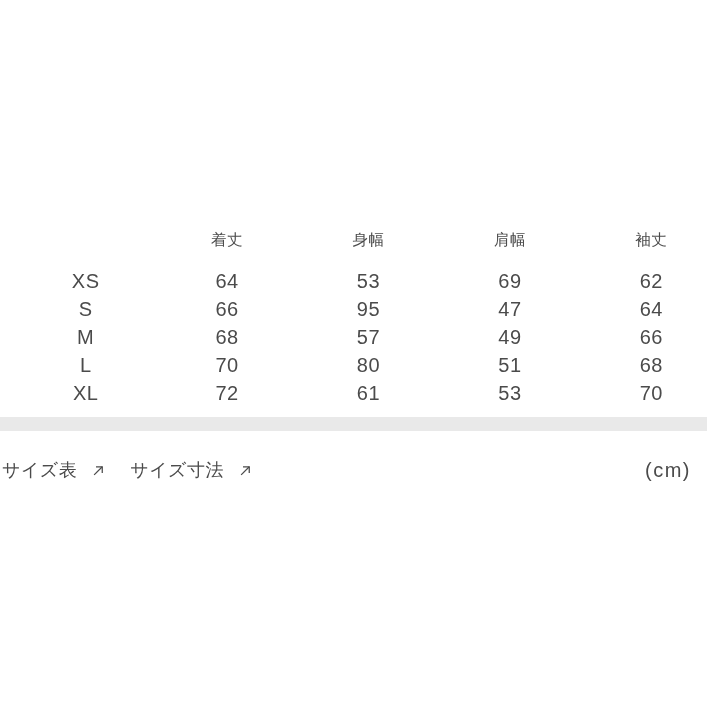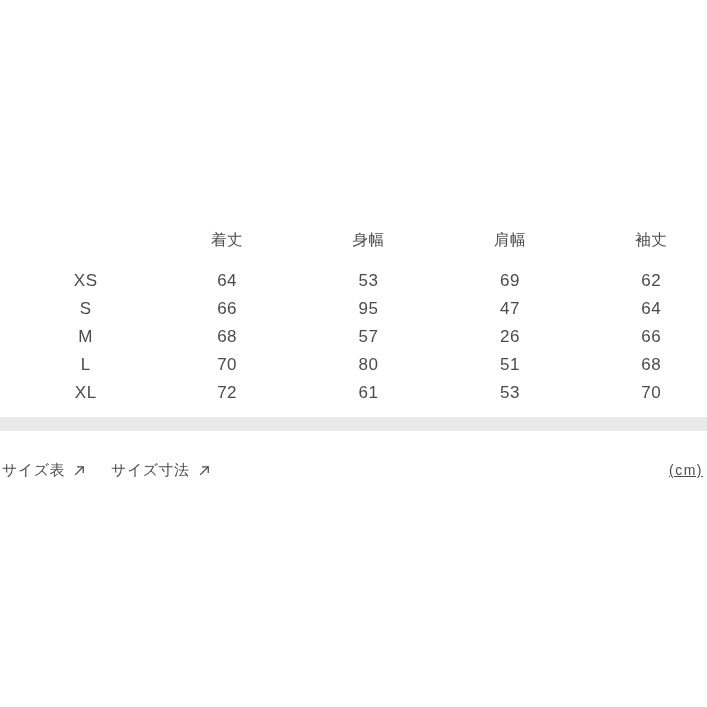--- a/index.html
+++ b/index.html
@@ -28,21 +28,21 @@
   }
   .trow {
     display: grid;
     grid-template-columns: repeat(5, 1fr);
     height: 28px;
   }
   .tcell {
     display: flex;
     align-items: center;
     justify-content: center;
-    font-size: 17px;
+    font-size: 20px;
     letter-spacing: 0.5px;
     color: #4b4b4b;
   }
   .thead .tcell { font-size: 15.5px; }
   .tgap { height: 13px; }
 
   
   .divider-bar {
     position: absolute;
     left: 0;
@@ -64,22 +64,22 @@
   }
   .footer-links {
     display: flex;
     align-items: center;
     gap: 24px;
     padding-left: 2px;
   }
   .link {
     display: inline-flex;
     align-items: center;
-    gap: 7px;
-    font-size: 15px;
+    gap: 14px;
+    font-size: 18px;
     letter-spacing: 0.5px;
     color: #4b4b4b;
     text-decoration: none;
     cursor: pointer;
     background: none;
     border: none;
     padding: 0;
     font-family: inherit;
   }
   .link .arrow-icon {
@@ -88,25 +88,24 @@
     display: inline-block;
   }
   .link .arrow-icon svg {
     display: block;
     width: 15px;
     height: 15px;
     stroke: #4b4b4b;
   }
   .unit-note {
     margin-left: auto;
-    padding-right: 4px;
-    font-size: 14px;
+    padding-right: 16px;
+    font-size: 20px;
     letter-spacing: 1.5px;
     color: #4b4b4b;
-    text-decoration: underline;
   }
 </style>
 </head>
 <body>
 
 <div class="stage">
 
   <div class="size-table">
     <div class="trow thead">
       <div class="tcell"></div>
@@ -131,21 +130,21 @@
       <div class="tcell">66</div>
       <div class="tcell">95</div>
       <div class="tcell">47</div>
       <div class="tcell">64</div>
     </div>
 
     <div class="trow">
       <div class="tcell">M</div>
       <div class="tcell">68</div>
       <div class="tcell">57</div>
-      <div class="tcell">26</div>
+      <div class="tcell">49</div>
       <div class="tcell">66</div>
     </div>
 
     <div class="trow">
       <div class="tcell">L</div>
       <div class="tcell">70</div>
       <div class="tcell">80</div>
       <div class="tcell">51</div>
       <div class="tcell">68</div>
     </div>

